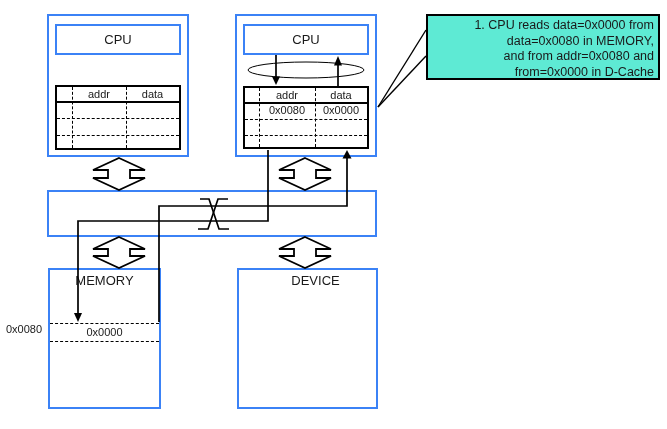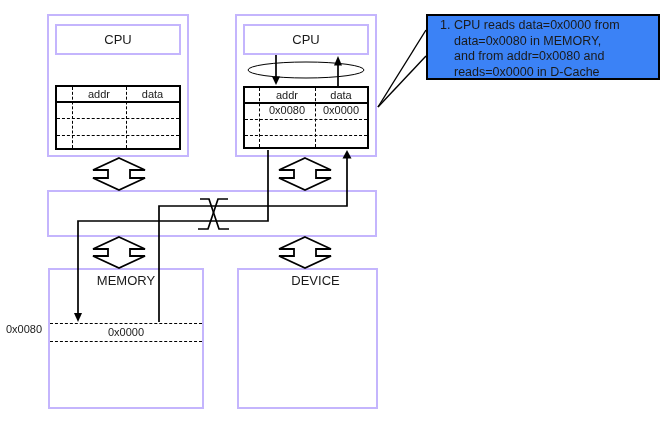--- a/index.html
+++ b/index.html
@@ -1,30 +1,30 @@
 <!DOCTYPE html>
 <html><head>
 <meta charset="utf-8">
 <style>
   html,body { margin:0; padding:0; background:#ffffff; }
   #canvas {
     position:relative; width:667px; height:429px; background:#ffffff;
     font-family:"Liberation Sans", sans-serif; color:#1a1a1a; overflow:hidden;
   }
-  .block { position:absolute; box-sizing:border-box; border:2px solid #c4b5fd; background:#fff; }
+  .block { position:absolute; box-sizing:border-box; border:2px solid #3b82f6; background:#fff; }
   .thinlabel { position:absolute; left:0; right:0; text-align:center; font-size:13px; }
   .cpu-box { display:flex; align-items:center; justify-content:center; font-size:13px; }
   .cache { position:absolute; box-sizing:border-box; border:2px solid #000; background:#fff; }
   .vdash { position:absolute; top:0; bottom:0; width:0; border-left:1px dashed #000; }
   .hdash { position:absolute; left:0; right:0; height:0; border-top:1px dashed #000; }
   .hsolid { position:absolute; left:0; right:0; height:0; border-top:2px solid #000; }
   .cell { position:absolute; height:15px; line-height:15px; text-align:center; font-size:11px; }
   .memval { position:absolute; height:17px; line-height:17px; text-align:center; font-size:11px; }
-  .callout { position:absolute; box-sizing:border-box; border:2px solid #000; background:#3b82f6;
-             padding:2px 4px 0 12px; font-size:12.5px; line-height:15.5px; }
+  .callout { position:absolute; box-sizing:border-box; border:2px solid #000; background:#5eead4;
+             padding:2px 4px 0 12px; font-size:12.5px; line-height:15.5px;text-align:right; }
   .callout .cont { padding-left:14px; }
   #overlay { position:absolute; left:0; top:0; pointer-events:none; }
 </style>
 </head>
 <body>
 
 <div id="canvas">
 
   <div class="block" style="left:47px; top:14px; width:142px; height:143px;">
     <div class="block cpu-box" style="left:6px; top:8px; width:126px; height:31px;">
@@ -53,37 +53,37 @@
       <div class="hdash" style="top:47px;"></div>
       <div class="cell" style="left:14px; top:0; width:56px;">addr</div>
       <div class="cell" style="left:70px; top:0; width:52px;">data</div>
       <div class="cell" style="left:14px; top:15px; width:56px;">0x0080</div>
       <div class="cell" style="left:70px; top:15px; width:52px;">0x0000</div>
     </div>
   </div>
 
   <div class="block" style="left:47px; top:190px; width:330px; height:47px;"></div>
 
-  <div class="block" style="left:48px; top:268px; width:156px; height:141px;">
+  <div class="block" style="left:48px; top:268px; width:113px; height:141px;">
     <div class="thinlabel" style="top:3px;">MEMORY</div>
     <div class="hdash" style="top:53px;"></div>
     <div class="hdash" style="top:71px;"></div>
     <div class="memval" style="left:0; right:0; top:54px;">0x0000</div>
   </div>
   <div class="memval" style="left:0; top:321px; width:42px; text-align:right;">0x0080</div>
 
   <div class="block" style="left:237px; top:268px; width:141px; height:141px;">
     <div class="thinlabel" style="top:3px;margin-left:16px;">DEVICE</div>
   </div>
 
   <div class="callout" style="left:426px; top:14px; width:234px; height:66px;">
     <div>1. CPU reads data=0x0000 from</div>
     <div class="cont">data=0x0080 in MEMORY,</div>
     <div class="cont">and from addr=0x0080 and</div>
-    <div class="cont">reads=0x0000 in D-Cache</div>
+    <div class="cont">from=0x0000 in D-Cache</div>
   </div>
 
   <svg id="overlay" width="667" height="429" viewBox="0 0 667 429">
 
     <polygon points="119,158 145,170 130,170 130,178 145,178 119,190 93,178 108,178 108,170 93,170" fill="#fff" stroke="#000" stroke-width="1.8"></polygon>
     <polygon points="305,158 331,170 316,170 316,178 331,178 305,190 279,178 294,178 294,170 279,170" fill="#fff" stroke="#000" stroke-width="1.8"></polygon>
     <polygon points="119,237 145,249 130,249 130,256 145,256 119,268 93,256 108,256 108,249 93,249" fill="#fff" stroke="#000" stroke-width="1.8"></polygon>
     <polygon points="305,237 331,249 316,249 316,256 331,256 305,268 279,256 294,256 294,249 279,249" fill="#fff" stroke="#000" stroke-width="1.8"></polygon>
 
     <path d="M268,150 L268,221 L78,221 L78,314" fill="none" stroke="#000" stroke-width="1.7"></path>

